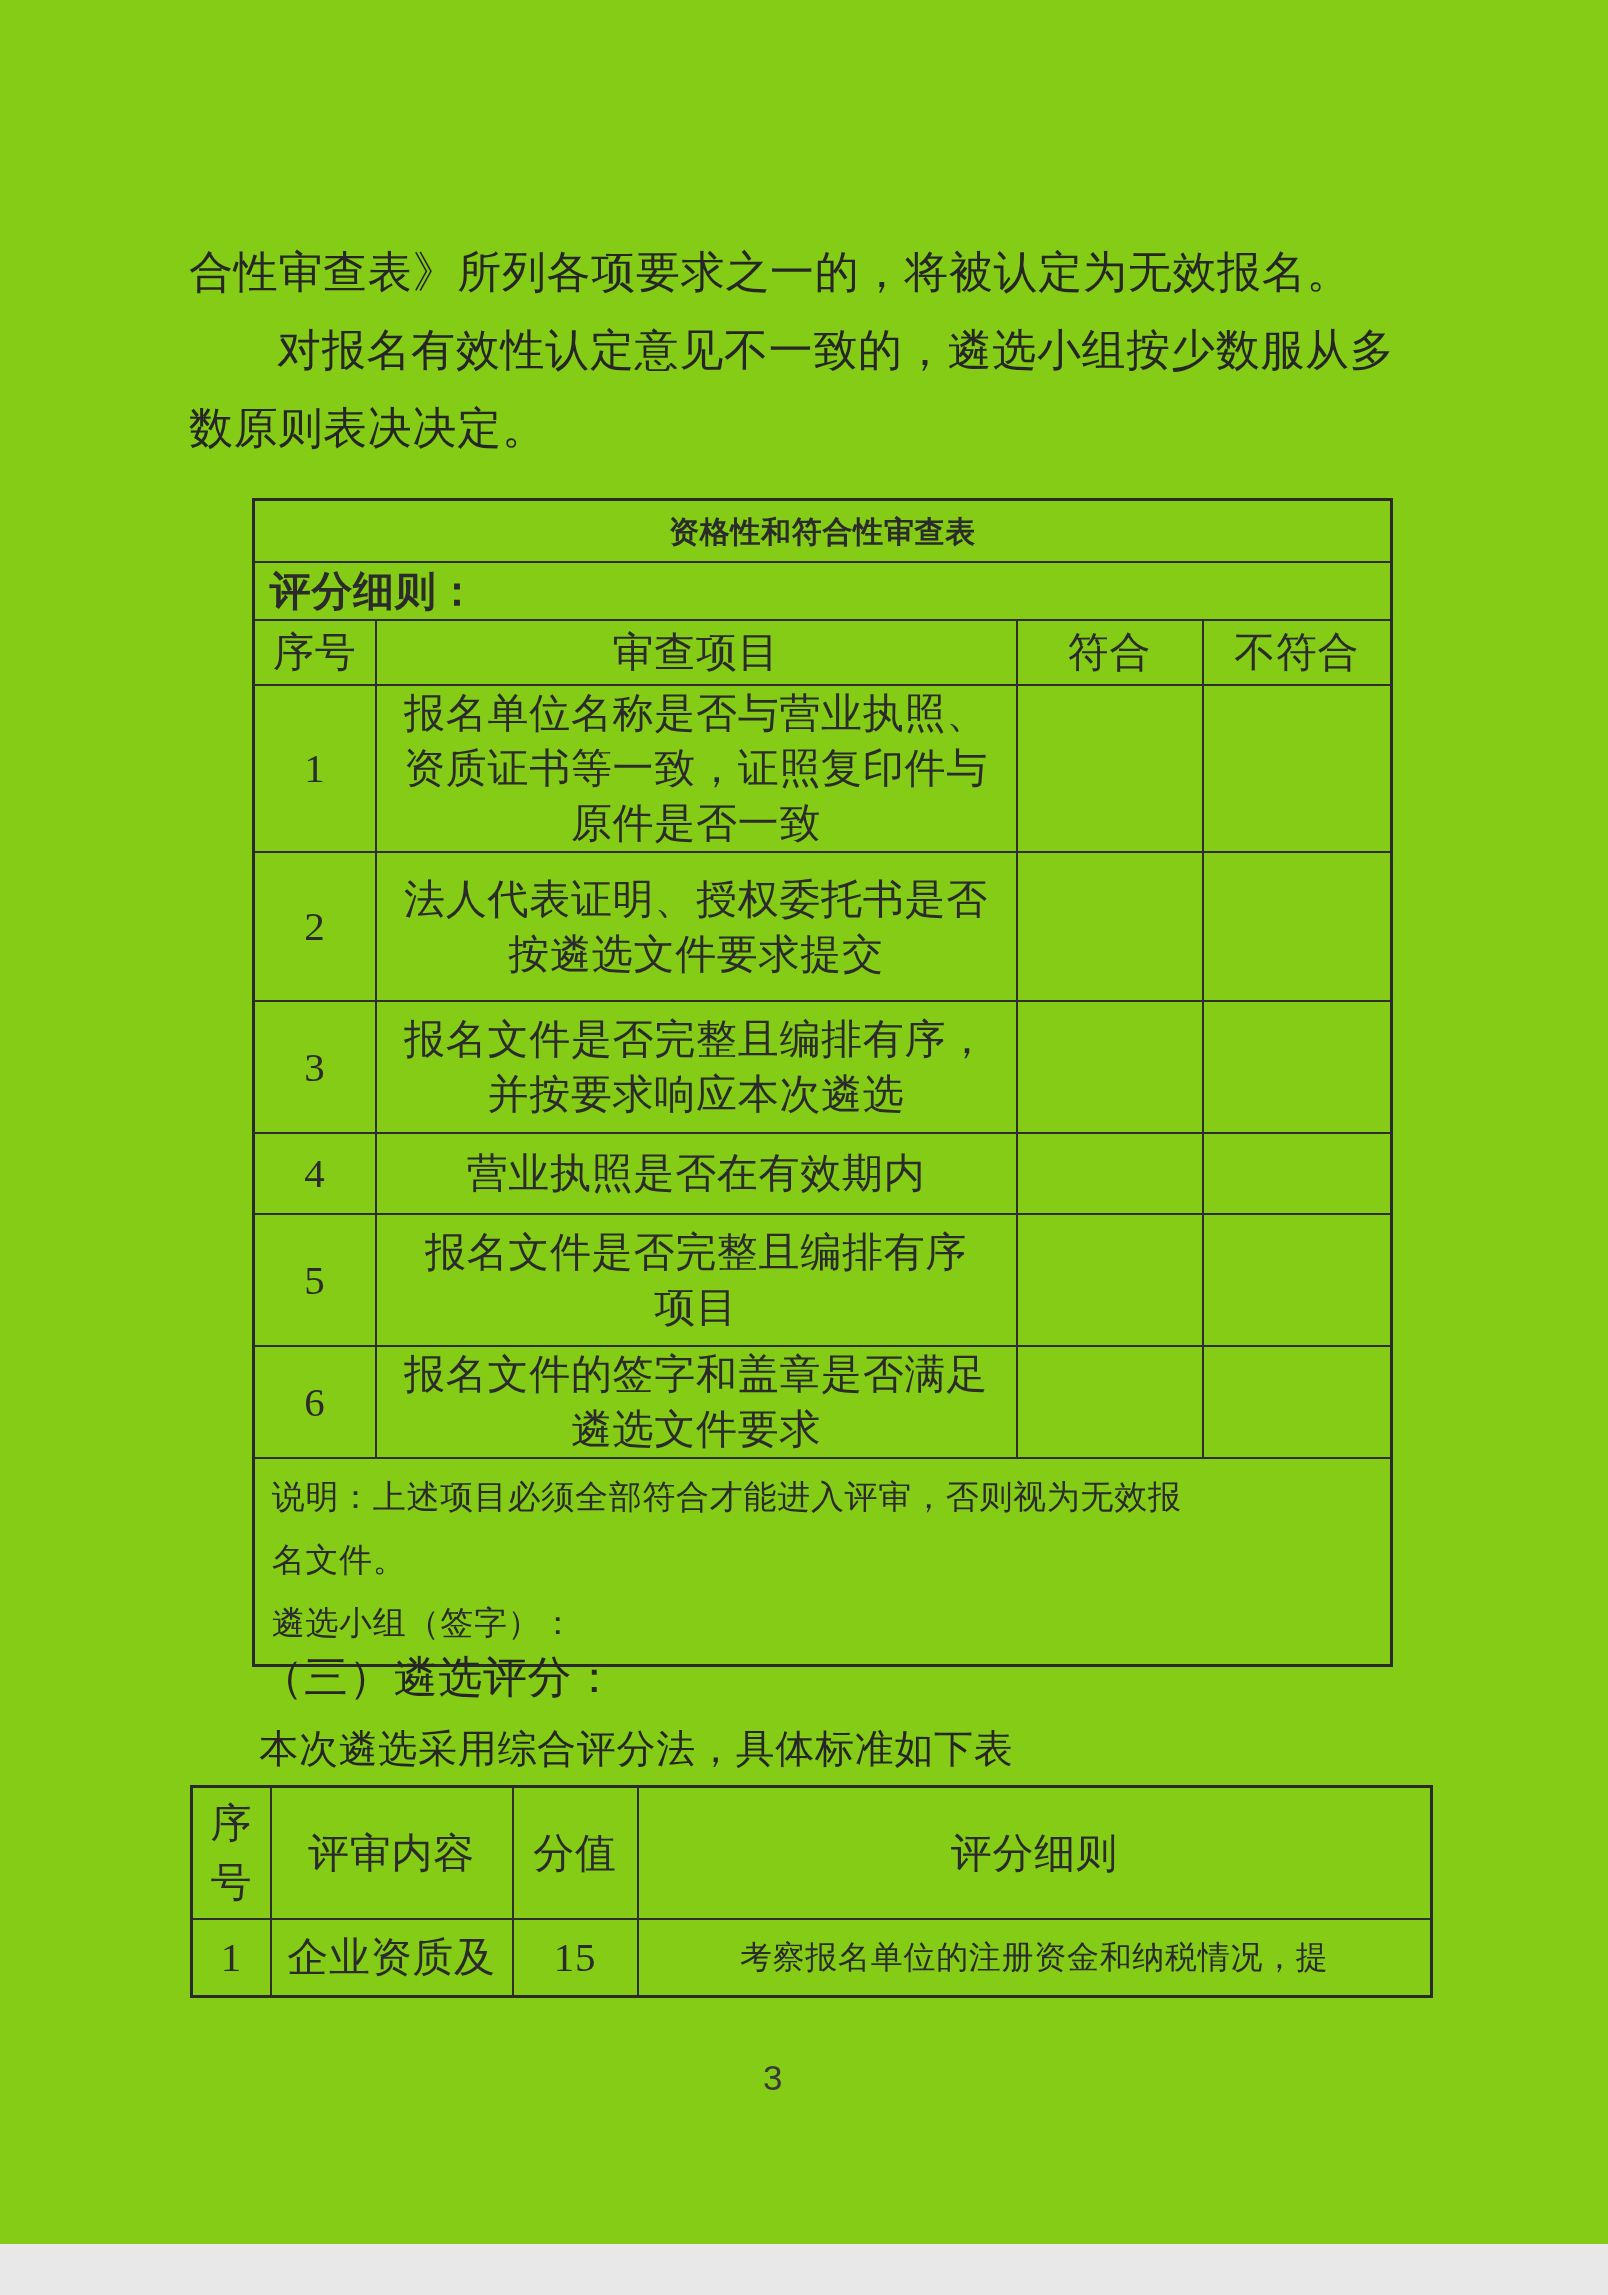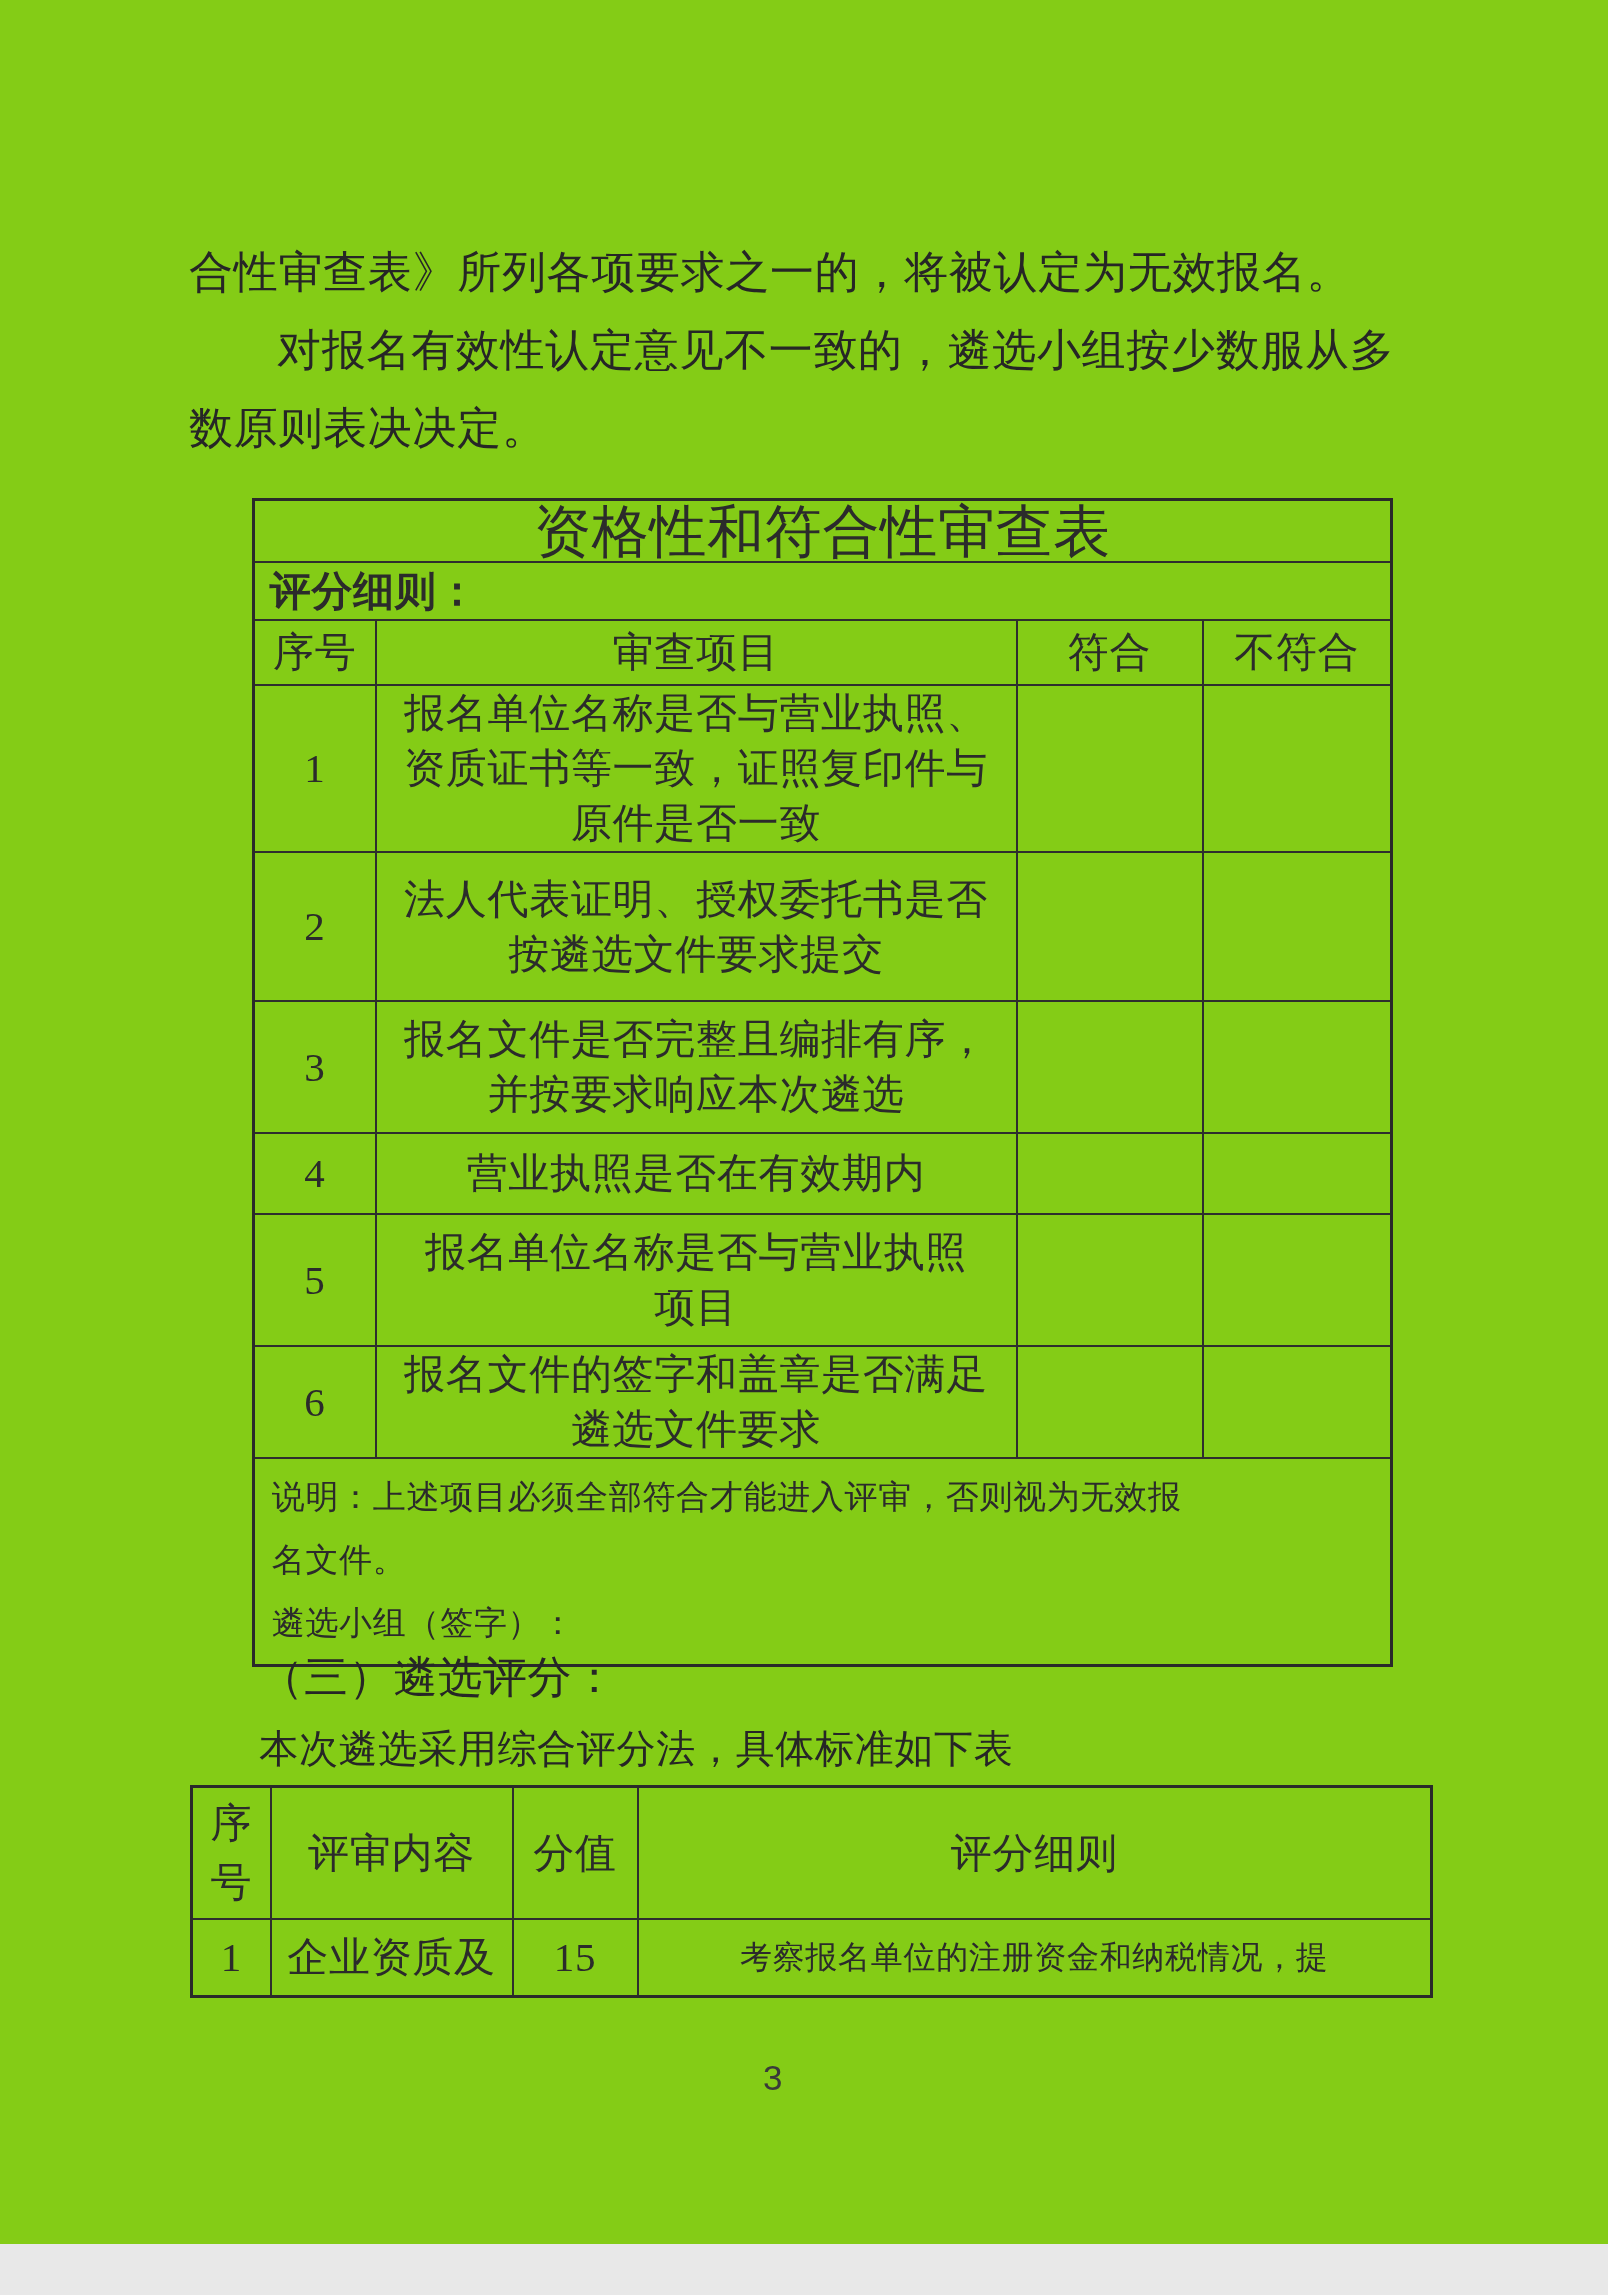--- a/index.html
+++ b/index.html
@@ -31,21 +31,21 @@
     font-size:41px; color:#2b2b2b;
   }
   table.review td {
     border:2.7px solid #2e2e2e;
     text-align:center; vertical-align:middle;
     padding:0; line-height:55px;
     letter-spacing:0.7px;
     overflow:hidden;
   }
   table.review { border:3.3px solid #2a2a2a; }
-  tr.t1-title td { height:60px; font-weight:normal; font-size:57px; }
+  tr.t1-title td { height:60px; font-weight:bold; font-size:30px; }
   tr.t1-applicant td { height:56px; text-align:left; padding-left:14.7px; font-weight:bold; }
   tr.t1-head td { height:63px; }
   td.item { text-align:left; padding-left:20px; }
   tr.t1-r1 td { height:164px;margin-left:38px; }
   tr.t1-r2 td { height:147px; }
   tr.t1-r3 td { height:130px; }
   tr.t1-r4 td { height:79px; }
   tr.t1-r5 td { height:130px; }
   tr.t1-r6 td { height:106px; }
   tr.t1-note td {
@@ -143,21 +143,21 @@
       <td></td>
     </tr>
     <tr class="t1-r4">
       <td>4</td>
       <td class="item ml">营业执照是否在有效期内</td>
       <td></td>
       <td></td>
     </tr>
     <tr class="t1-r5">
       <td>5</td>
-      <td class="item ml">报名单位名称是否与营业执照
+      <td class="item ml">报名文件是否完整且编排有序
 项目</td>
       <td></td>
       <td></td>
     </tr>
     <tr class="t1-r6">
       <td>6</td>
       <td class="item ml">报名文件的签字和盖章是否满足
 遴选文件要求</td>
       <td></td>
       <td></td>

